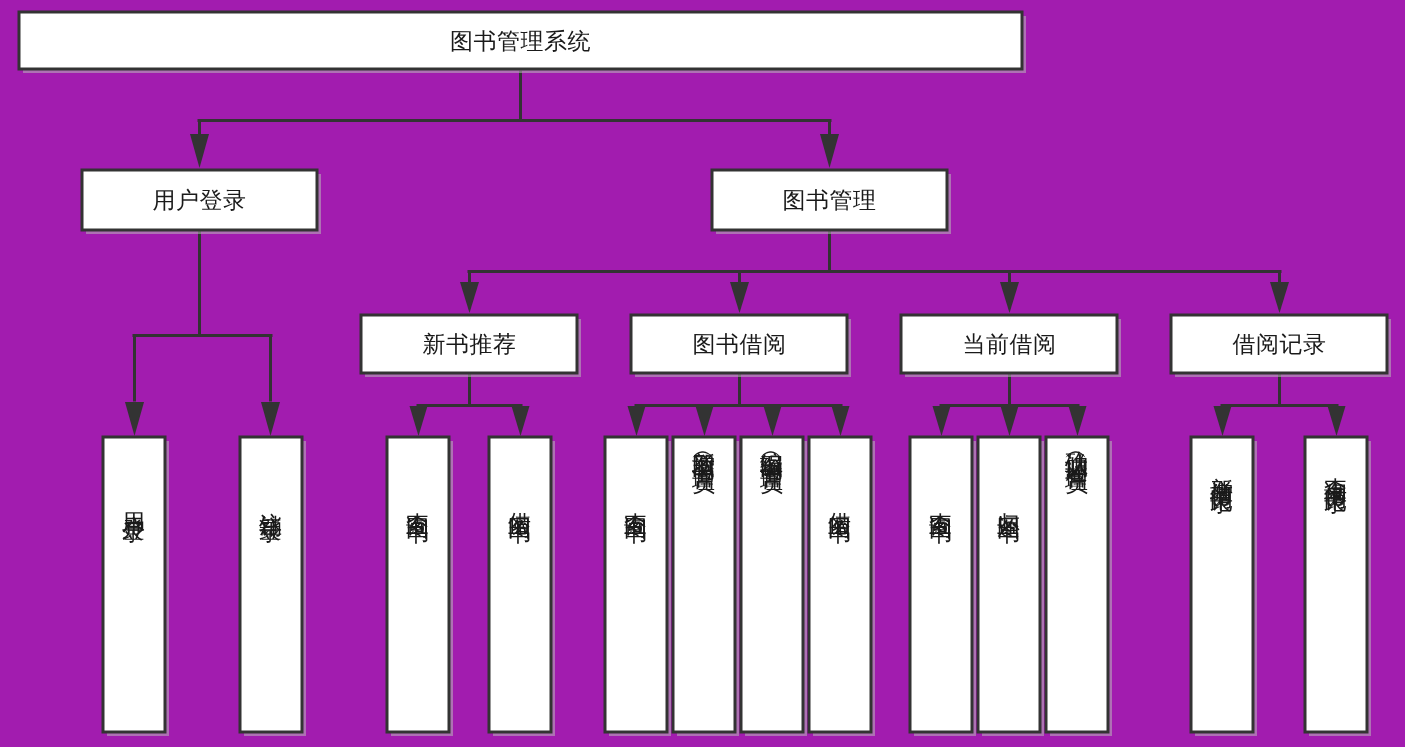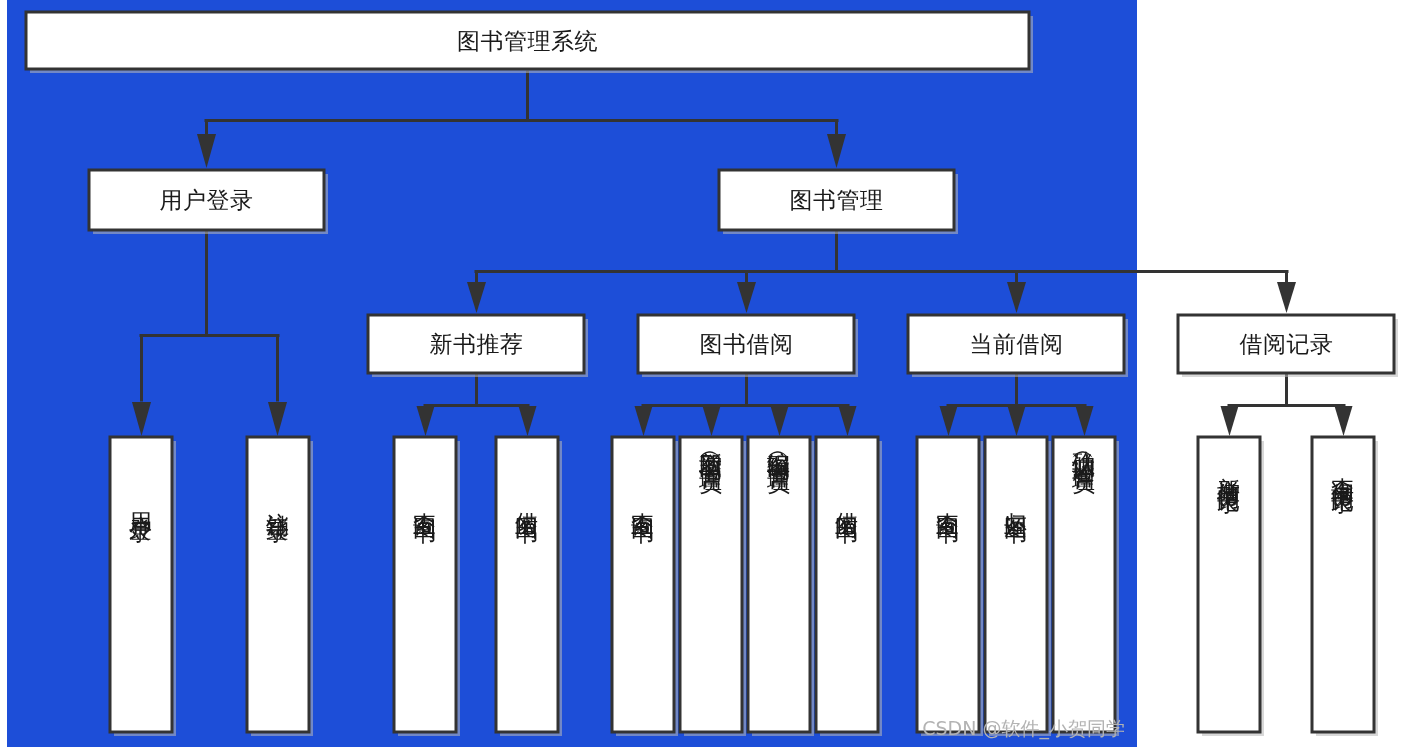--- a/index.html
+++ b/index.html
@@ -9,24 +9,23 @@
   }
   body {
     width: 1405px;
     height: 747px;
     font-family: "DejaVu Sans", "Liberation Sans", sans-serif;
     overflow: hidden;
     position: relative;
   }
   #diagram-root {
     position: relative;
-    width: 1130px;
+    width: 1405px;
     height: 747px;
-    background: #1d4ed8;
-    margin-left: 7px;
+    background: #a21caf;
   }
   svg#diagram-canvas {
     position: absolute;
     top: 0;
     left: 0;
     width: 1405px;
     height: 747px;
     display: block;
   }
   .node-rect {
@@ -270,15 +269,14 @@
     </g>
 
     <g>
       <rect class="node-shadow" x="1309" y="441" width="62" height="295"></rect>
       <rect class="node-rect" x="1305" y="437" width="62" height="295"></rect>
       <text class="node-label-v" x="1336" y="468">查询借阅记录</text>
     </g>
 
   </svg>
 
-  <div class="watermark-text">CSDN @软件_小贺同学</div>
 
 </div>
 
 </body></html>

